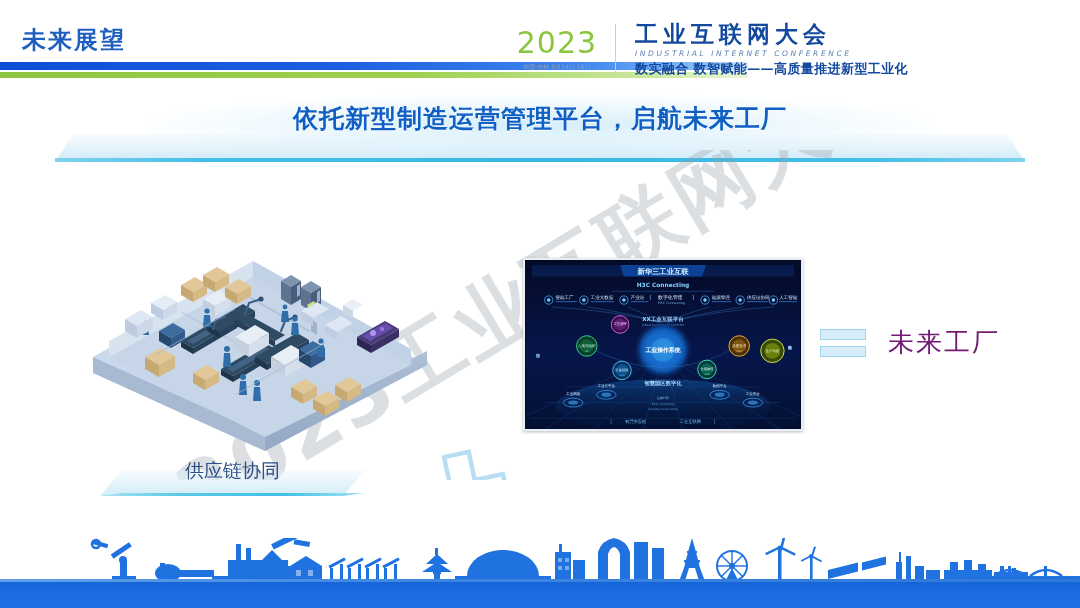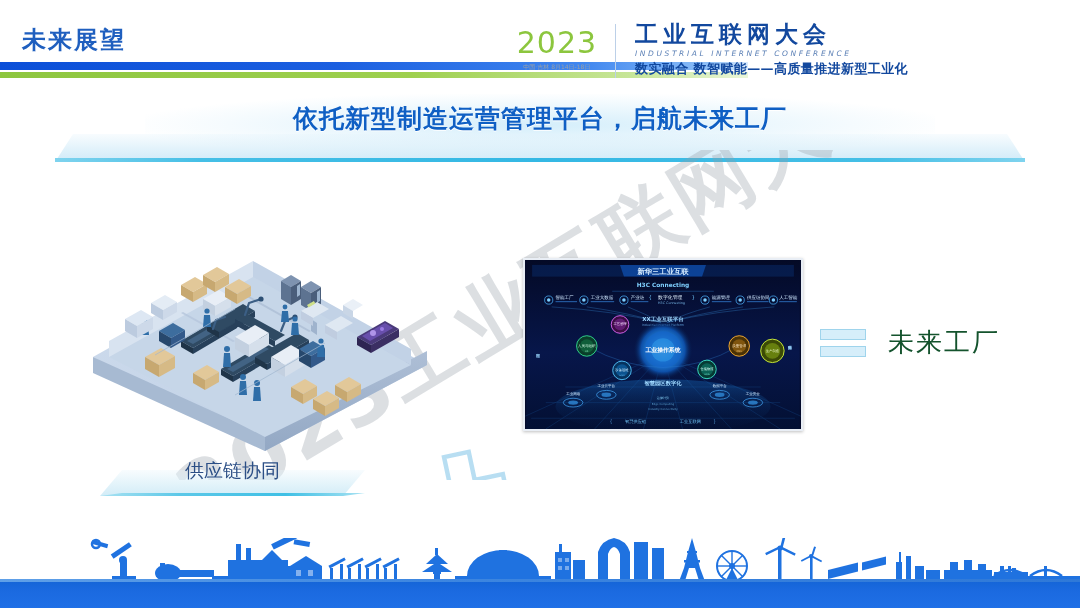--- a/index.html
+++ b/index.html
@@ -161,21 +161,21 @@
   #future-factory-callout {
     position: absolute; left: 820px; top: 325px;
     display: flex; align-items: center; gap: 22px;
   }
   #equals-icon { display: flex; flex-direction: column; gap: 6px; }
   #equals-icon span {
     display: block; width: 46px; height: 11px;
     background: #d6eefa; border: 1px solid #9fd4ec;
   }
   #future-factory-label {
-    font-size: 26px; color: #14532d; letter-spacing: 2px;
+    font-size: 26px; color: #701a75; letter-spacing: 2px;
     font-family: "DejaVu Sans", sans-serif;
   }
 
   
   #footer-section { position: absolute; left: 0; bottom: 0; width: 1080px; height: 70px; }
   #skyline { position: absolute; left: 0; bottom: 24px; width: 1080px; height: 46px; }
   #footer-bar {
     position: absolute; left: 0; bottom: 0; width: 1080px; height: 26px;
     background: linear-gradient(to bottom, #1565d8 0%, #1b6ae0 35%, #1f6fe6 100%);
   }

